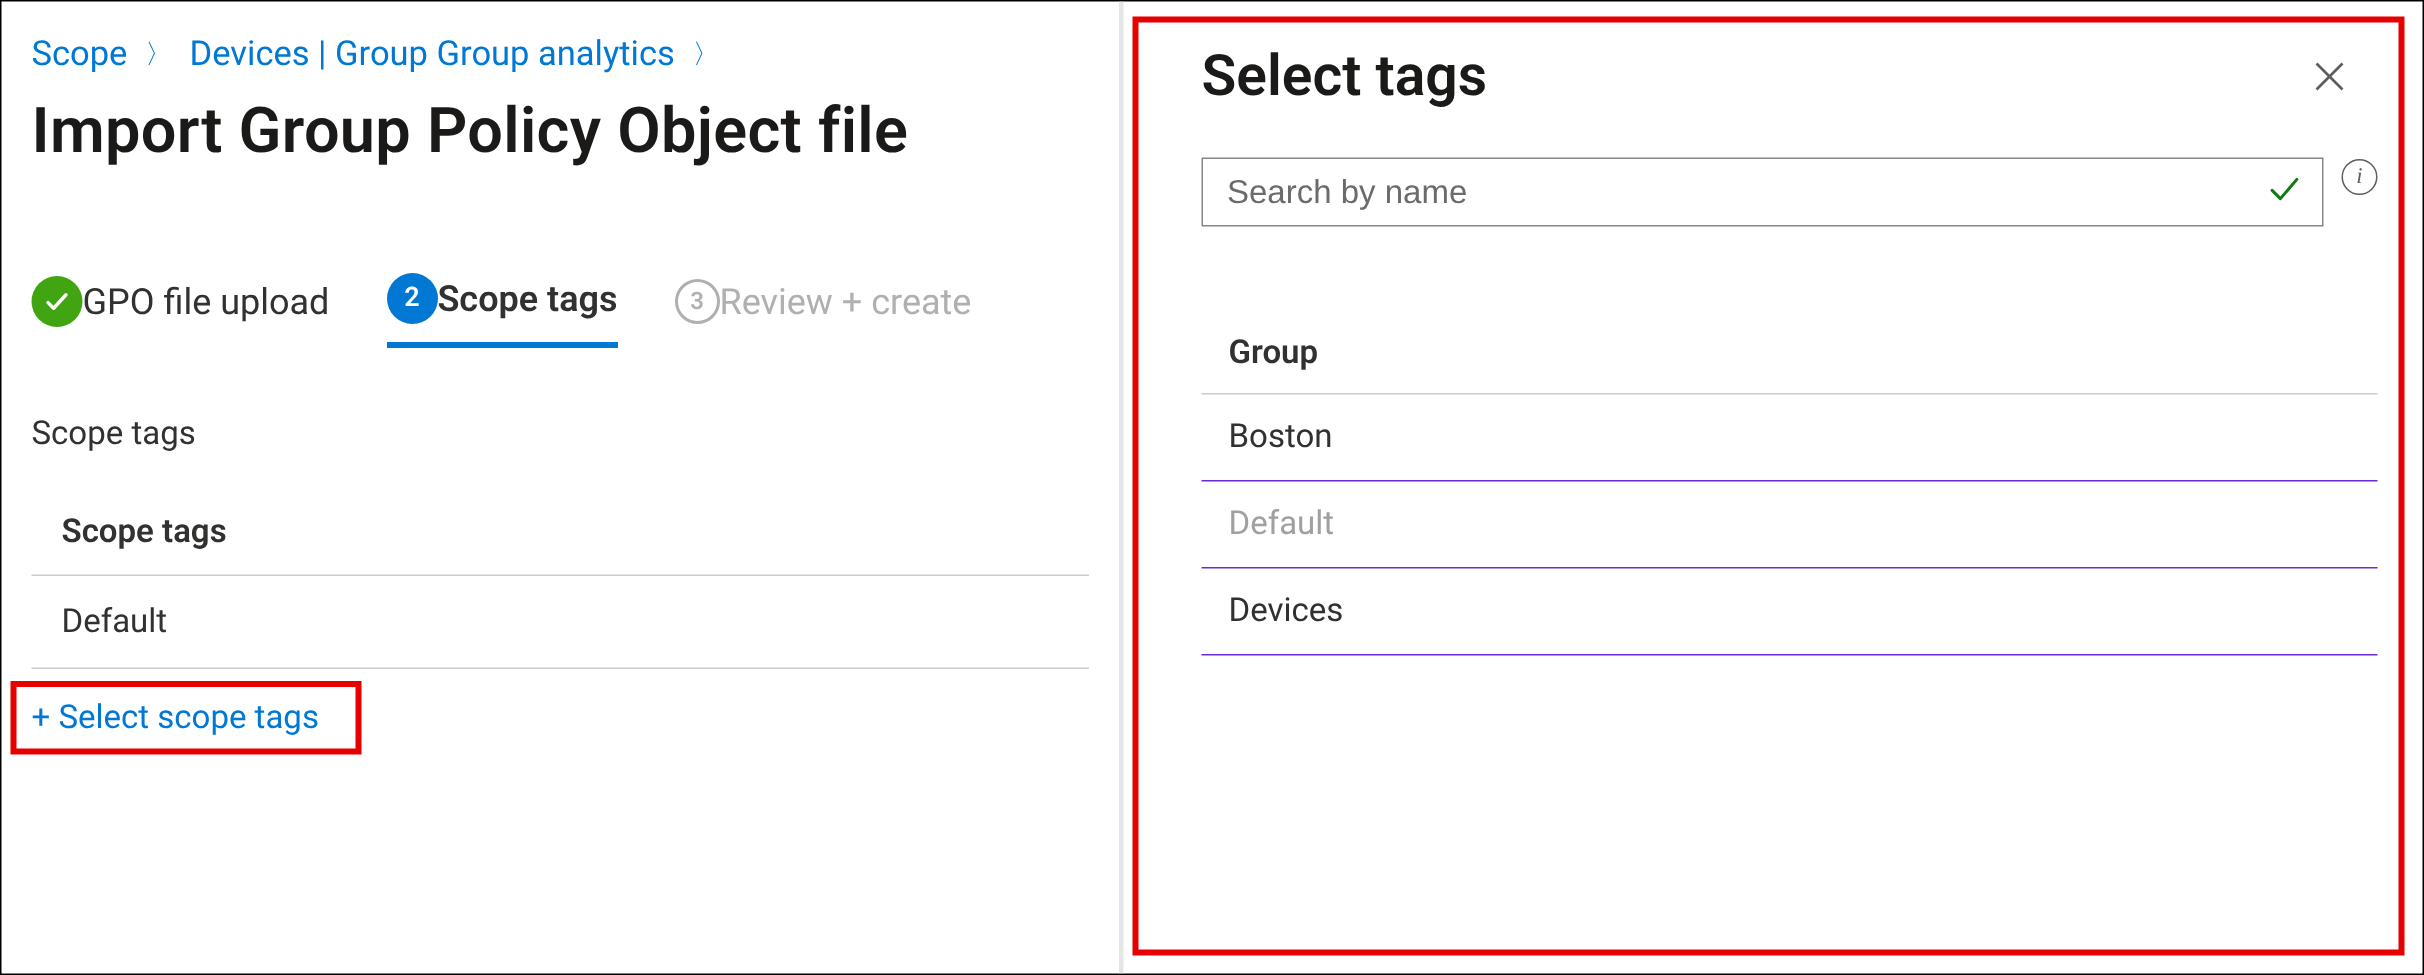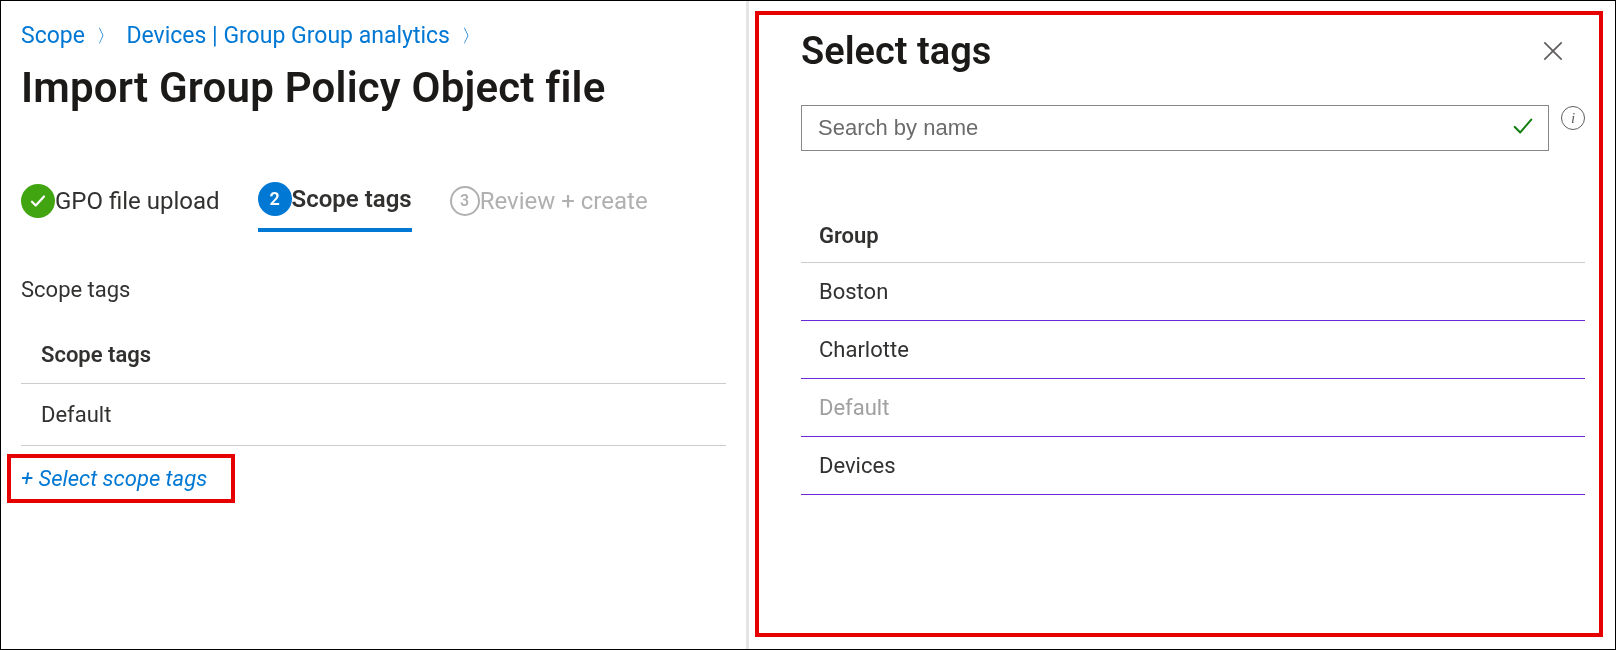--- a/index.html
+++ b/index.html
@@ -133,21 +133,20 @@
   .scope-row {
     font-size: 22px;
     padding: 18px 0 18px 20px;
     border-bottom: 1px solid #ccc;
   }
 
   .select-scope-wrap {
     position: relative;
     margin-top: 20px;
     display: inline-block;
-    font-style: italic;
   }
   .select-scope-highlight {
     position: absolute;
     top: -12px; left: -14px;
     right: -28px; bottom: -12px;
     border: 4px solid #e60000;
     pointer-events: none;
   }
   .select-scope-link {
     color: #0078d4;
@@ -300,19 +299,18 @@
             <svg viewBox="0 0 24 24" fill="none" stroke="currentColor" stroke-width="2.2" stroke-linecap="round" stroke-linejoin="round">
                 <polyline points="3 13 9 19 21 5"></polyline>
               </svg>
           </span>
         </div>
         <span class="info-icon">i</span>
       </div>
 
       <div class="tag-list-header">Group</div>
       <div class="tag-row">Boston</div>
-      <div class="tag-row">Charlotte</div>
       <div class="tag-row disabled">Default</div>
       <div class="tag-row">Devices</div>
     </div>
     <div class="panel-highlight"></div>
   </div>
 </div>
 
 </body></html>

